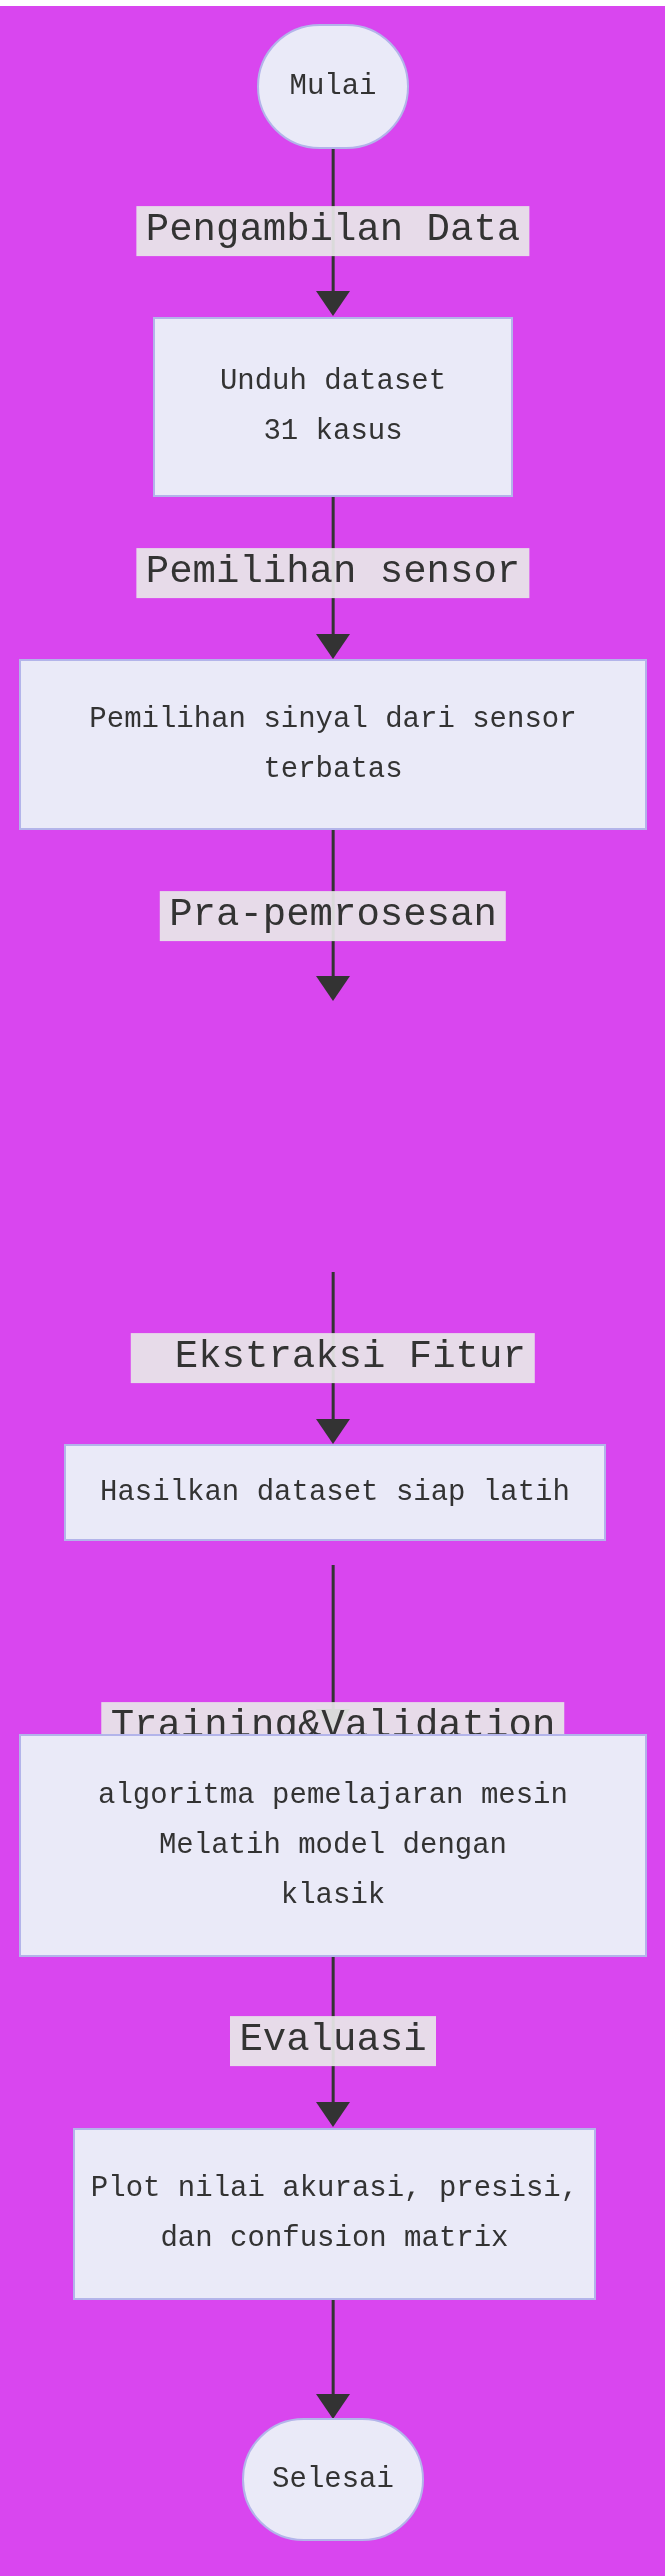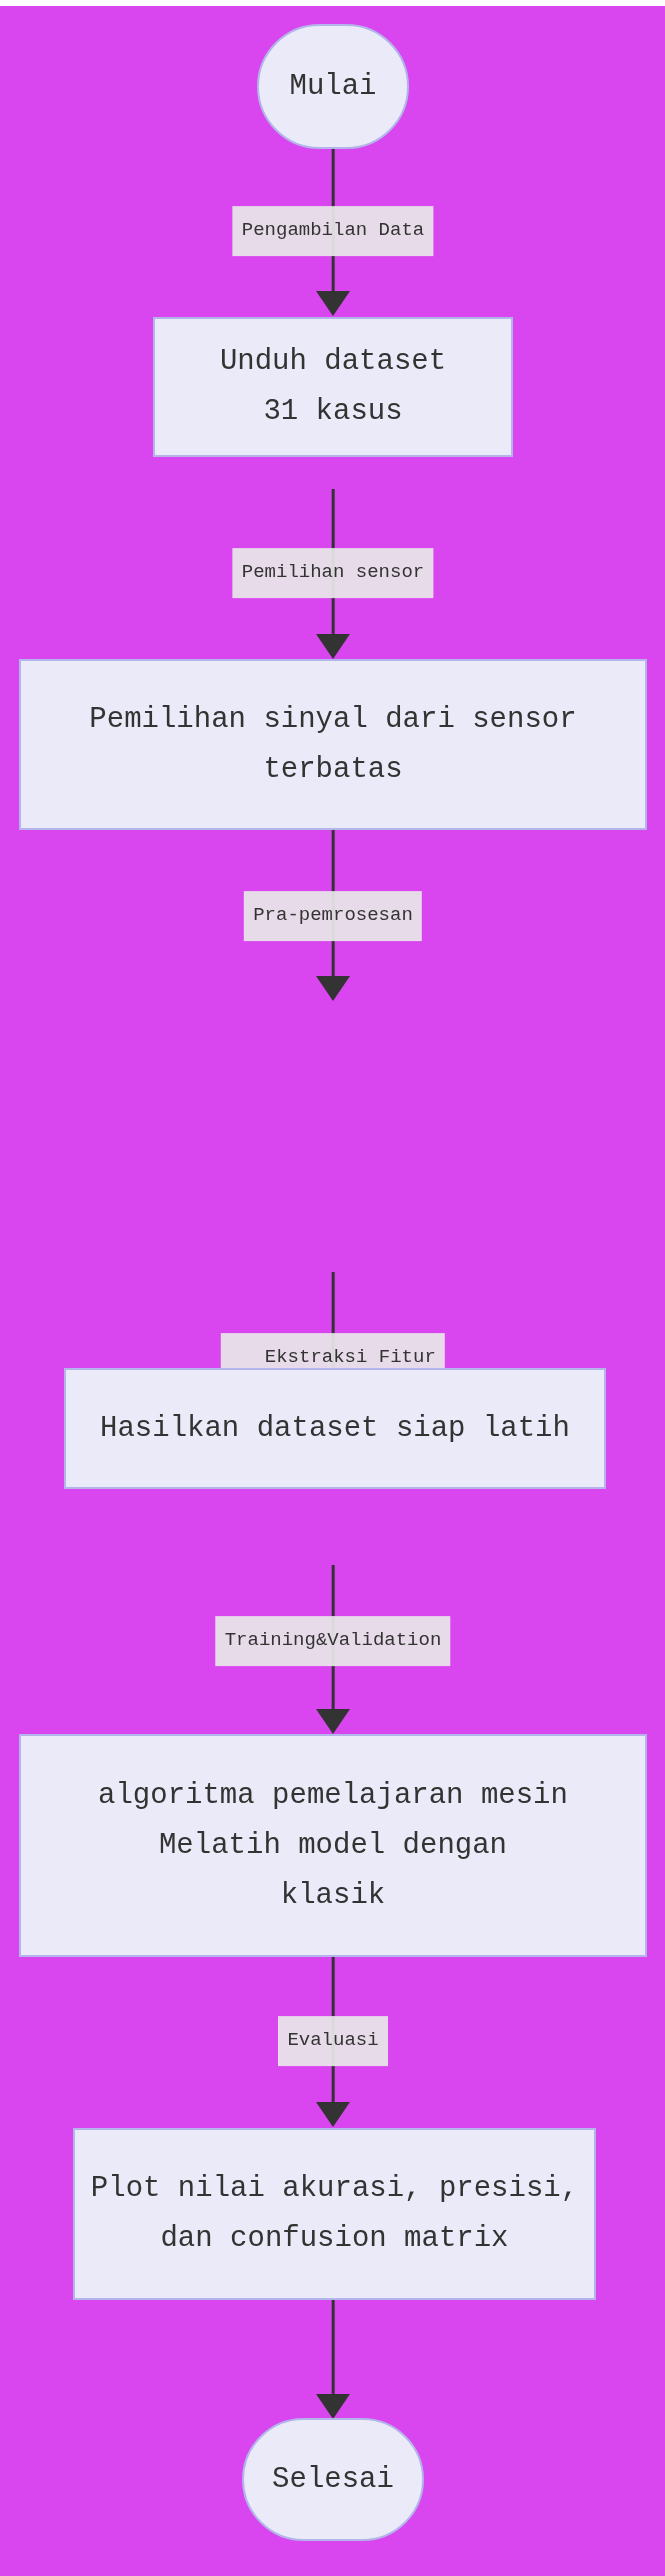--- a/index.html
+++ b/index.html
@@ -22,34 +22,34 @@
   }
   .head{
     position:absolute;left:50%;transform:translateX(-50%);bottom:0;
     width:0;height:0;
     border-left:17.4px solid transparent;border-right:17.4px solid transparent;
     border-top:25.5px solid #333333;
   }
   .edge-label{
     position:absolute;left:50%;transform:translate(-50%,-50%);
     background:rgba(232,232,232,0.92);
-    font-size:19px;line-height:35px;padding:7.4px 9.4px;
+    font-size:39px;line-height:35px;padding:7.4px 9.4px;
     white-space:nowrap;z-index:2;
   }
   
   .p-start{left:257px;top:18px;width:152px;height:125px;}
   .p-a1{top:142px;height:168px;}   .p-l1{top:225px;}
-  .p-b1{left:153px;top:311px;width:360px;height:140px;}
+  .p-b1{left:153px;top:311px;width:360px;height:180px;}
   .p-a2{top:483px;height:170px;}   .p-l2{top:567px;}
   .p-b2{left:19px;top:653px;width:628px;height:171px;}
   .p-a3{top:824px;height:171px;}  .p-l3{top:910px;}
   .p-b3{left:19px;top:995px;width:628px;height:271px;}
   .p-a4{top:1266px;height:172px;}  .p-l4{top:1352px;padding-left:44px;}
-  .p-b4{left:64px;top:1362px;width:542px;height:121px;}
-  .p-a5{top:1559px;height:169px;}  .p-l5{top:1635px;}
+  .p-b4{left:64px;top:1438px;width:542px;height:97px;}
+  .p-a5{top:1559px;height:169px;}  .p-l5{top:1721px;}
   .p-b5{left:19px;top:1728px;width:628px;height:223px;}
   .p-a6{top:1951px;height:170px;}  .p-l6{top:2035px;}
   .p-b6{left:73px;top:2122px;width:523px;height:172px;}
   .p-a7{top:2294px;height:119px;}
   .p-end{left:242px;top:2412px;width:182px;height:123px;justify-content:center;}
 </style>
 </head>
 <body>
 
 <div class="canvas">

